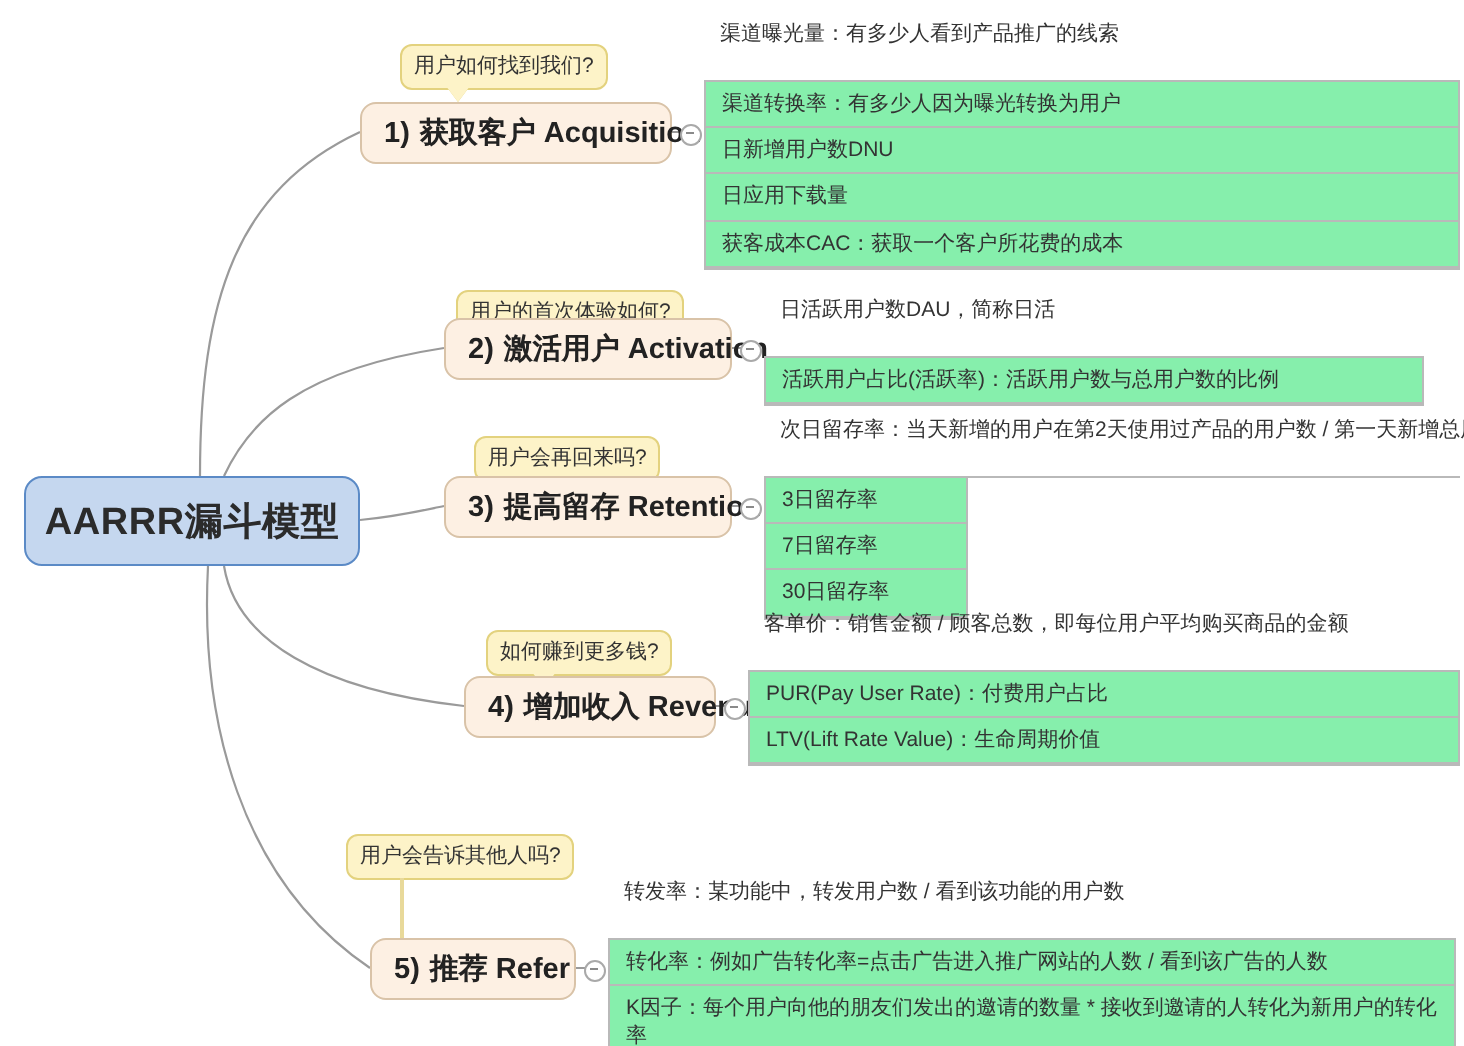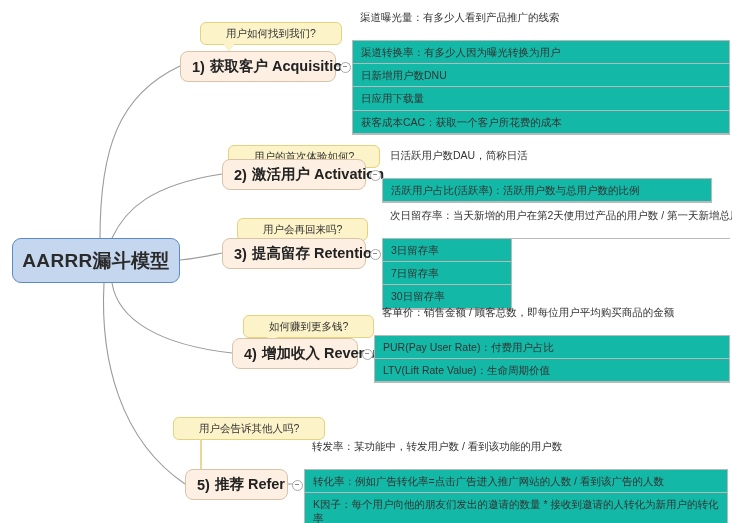--- a/index.html
+++ b/index.html
@@ -42,21 +42,21 @@
   }
   .branch .num{margin-right:5px;}
 
   
   .callout{
     position:absolute;
     box-sizing:border-box;
     background:#fdf3c8;
     border:1px solid #e3d27e;
     border-radius:6px;
-    padding:4px 25px;
+    padding:4px 6px;
     font-size:10.5px;color:#333;
     white-space:nowrap;
     line-height:1.2;
   }
   .callout .tail{
     position:absolute;
     left:22px;bottom:-7px;
     width:0;height:0;
     border-left:6px solid transparent;
     border-right:6px solid transparent;
@@ -88,21 +88,21 @@
     padding:3px 6px 16px 8px;
     border-bottom:1px solid #b9b9b9;
     white-space:nowrap;
     line-height:1.25;
     box-sizing:border-box;
   }
   .subbox{
     border:1px solid #b9b9b9;
     border-top:none;
     box-sizing:border-box;
-    background:#14b8a6;
+    background:#86efac;
   }
   .sub-item{
     font-size:10.5px;color:#333;
     padding:4px 6px 4px 8px;
     border-bottom:1px solid #b9b9b9;
     line-height:1.35;
     box-sizing:border-box;
   }
   .sub-item:last-child{border-bottom:1px solid #b9b9b9;}
   .sub-item.wrap{white-space:normal;}
@@ -189,21 +189,21 @@
     <span>用户会再回来吗?</span>
     <span class="tail"></span>
   </div>
   <div class="branch" style="left:222px;top:238px;width:144px;">
     <span class="num">3)</span>
     <span>提高留存 Retention</span>
   </div>
   <div class="toggle" style="left:370px;top:249px;"></div>
   <div class="subgroup" style="left:382px;top:206px;width:348px;">
     <div class="sub-first">次日留存率：当天新增的用户在第2天使用过产品的用户数 / 第一天新增总用户数</div>
-    <div class="subbox" style="width:130px;">
+    <div class="subbox" style="width:102px;">
       <div class="sub-item">3日留存率</div>
       <div class="sub-item">7日留存率</div>
       <div class="sub-item">30日留存率</div>
     </div>
   </div>
 
   <div class="callout" style="left:243px;top:315px;">
     <span>如何赚到更多钱?</span>
     <span class="tail"></span>
   </div>

